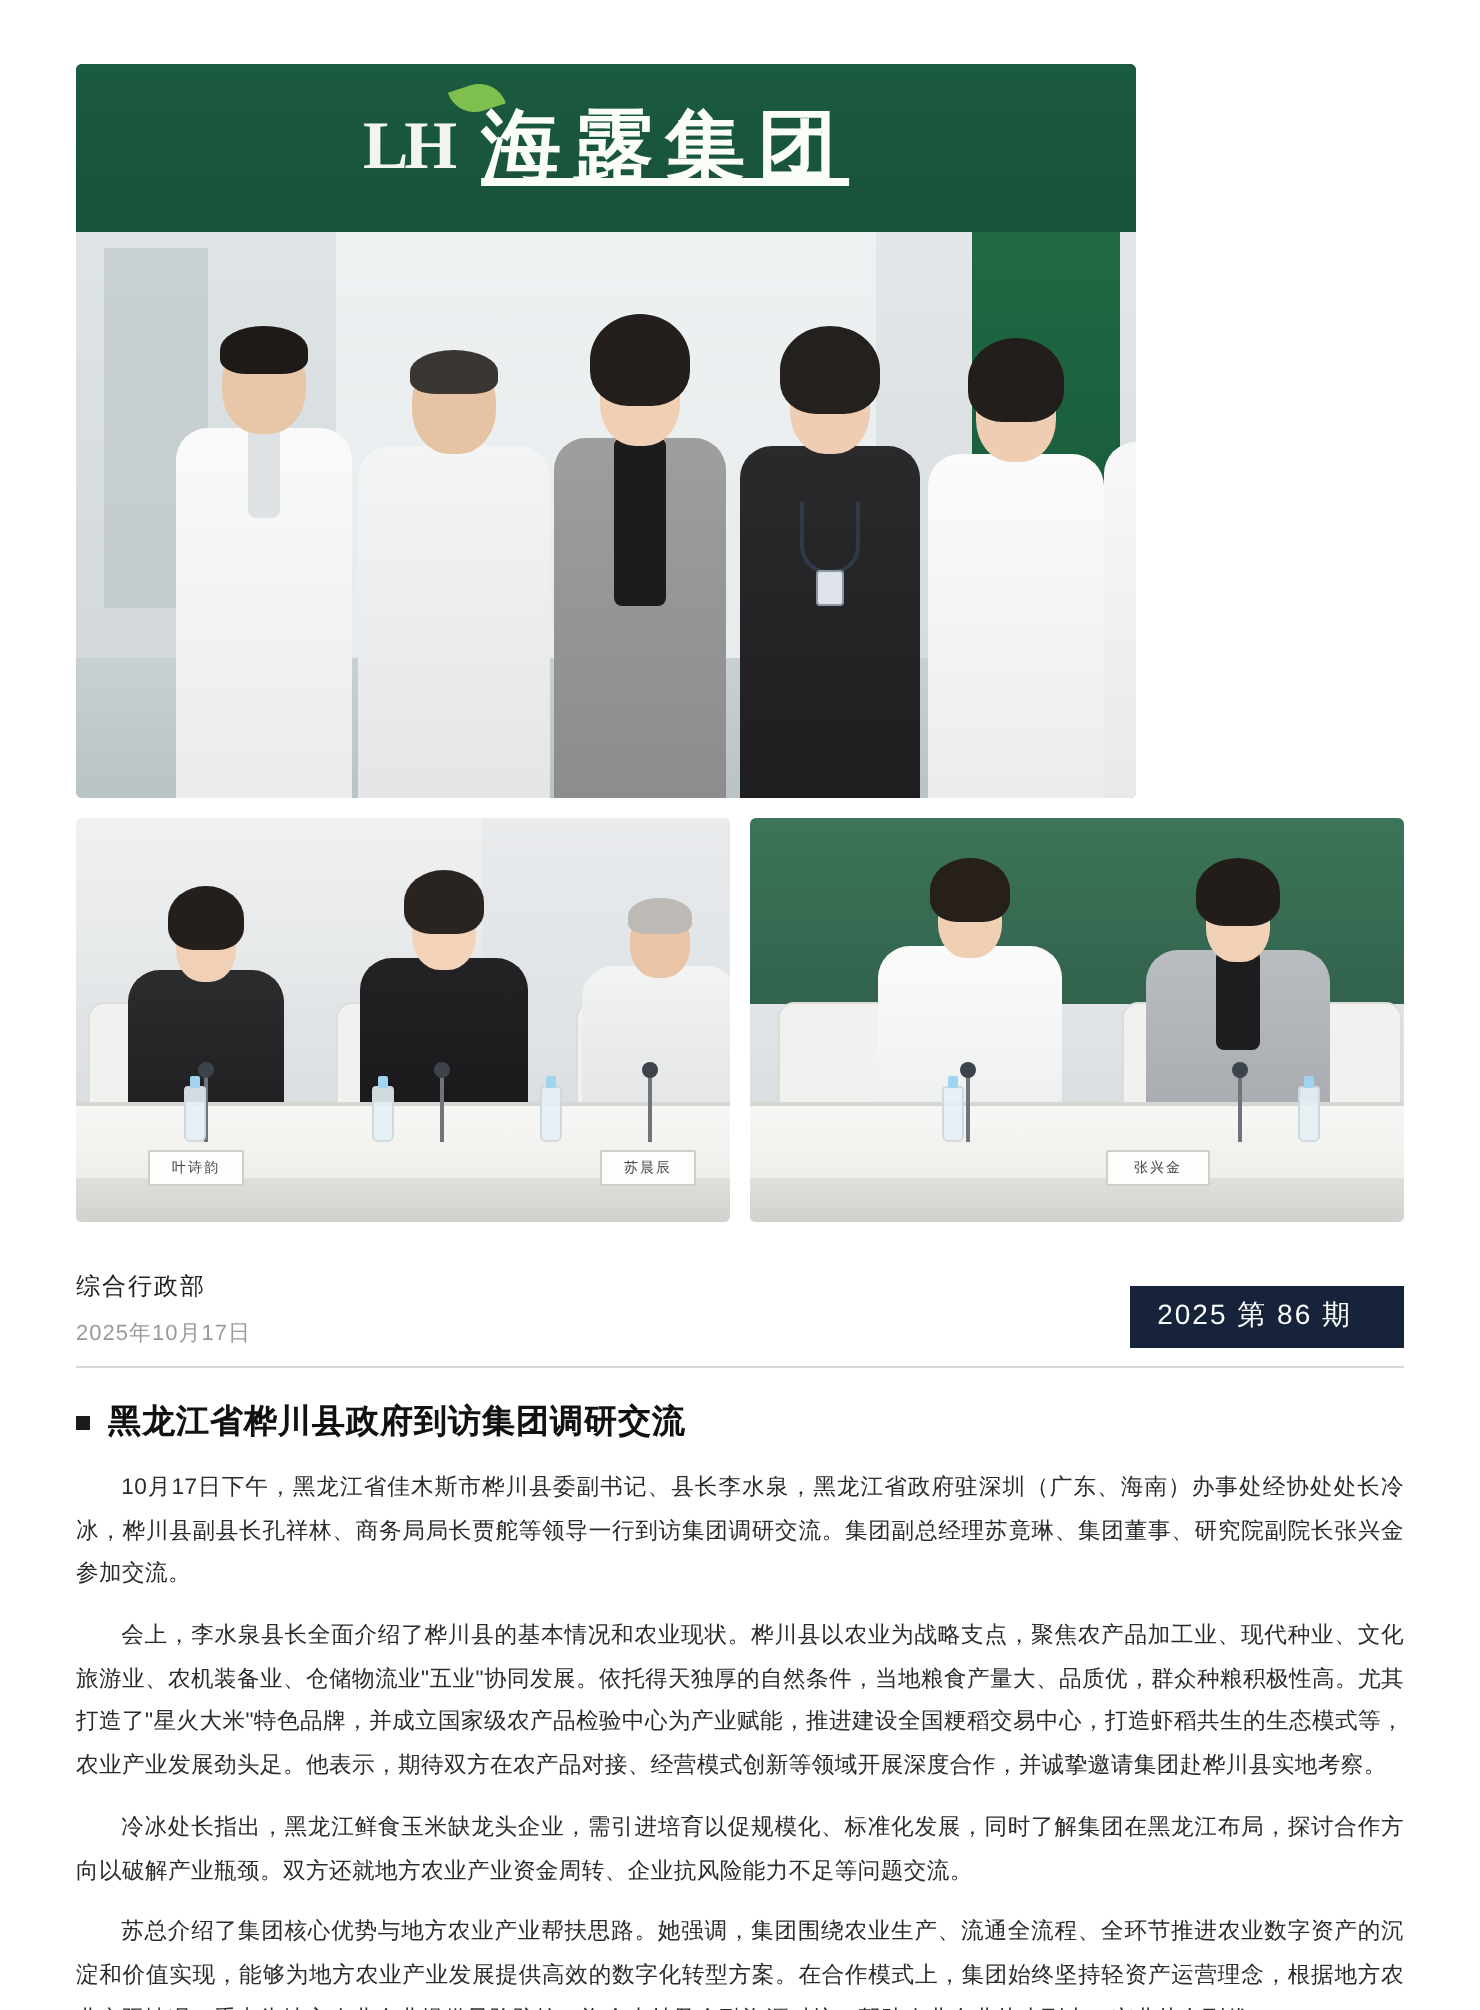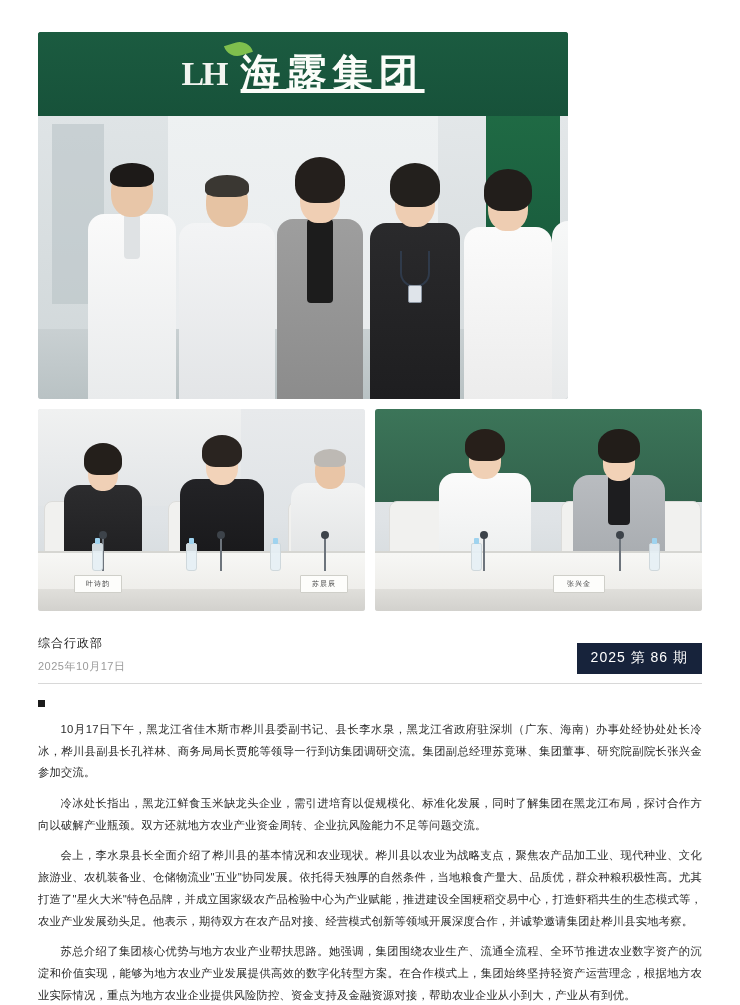--- a/index.html
+++ b/index.html
@@ -273,21 +273,21 @@
   .dept-date {
     font-size: 11px;
     color: #9a9a9a;
     margin-top: 7px;
     letter-spacing: .5px;
   }
   .issue-badge {
     background: #17233b;
     color: #fff;
     font-size: 14px;
-    padding: 6px 14px 7px 14px;
+    padding: 6px 26px 7px 14px;
     letter-spacing: 1px;
     white-space: nowrap;
   }
   .hr {
     border: none;
     border-top: 1px solid #d8d8d8;
     margin: 9px 0 16px 0;
   }
 
   
@@ -466,23 +466,24 @@
     <div>
       <div class="dept-name">综合行政部</div>
       <div class="dept-date">2025年10月17日</div>
     </div>
     <div class="issue-badge">2025  第 86 期</div>
   </div>
   <hr class="hr">
 
   <div class="title-row">
     <span class="title-bullet"></span>
+    <span class="article-title">黑龙江省桦川县政府到访集团调研交流</span>
   </div>
 
   <div class="body-text">
     <p>10月17日下午，黑龙江省佳木斯市桦川县委副书记、县长李水泉，黑龙江省政府驻深圳（广东、海南）办事处经协处处长冷冰，桦川县副县长孔祥林、商务局局长贾舵等领导一行到访集团调研交流。集团副总经理苏竟琳、集团董事、研究院副院长张兴金参加交流。</p>
+    <p>会上，李水泉县长全面介绍了桦川县的基本情况和农业现状。桦川县以农业为战略支点，聚焦农产品加工业、现代种业、文化旅游业、农机装备业、仓储物流业"五业"协同发展。依托得天独厚的自然条件，当地粮食产量大、品质优，群众种粮积极性高。尤其打造了"星火大米"特色品牌，并成立国家级农产品检验中心为产业赋能，推进建设全国粳稻交易中心，打造虾稻共生的生态模式等，农业产业发展劲头足。他表示，期待双方在农产品对接、经营模式创新等领域开展深度合作，并诚挚邀请集团赴桦川县实地考察。</p>
     <p>冷冰处长指出，黑龙江鲜食玉米缺龙头企业，需引进培育以促规模化、标准化发展，同时了解集团在黑龙江布局，探讨合作方向以破解产业瓶颈。双方还就地方农业产业资金周转、企业抗风险能力不足等问题交流。</p>
-    <p>会上，李水泉县长全面介绍了桦川县的基本情况和农业现状。桦川县以农业为战略支点，聚焦农产品加工业、现代种业、文化旅游业、农机装备业、仓储物流业"五业"协同发展。依托得天独厚的自然条件，当地粮食产量大、品质优，群众种粮积极性高。尤其打造了"星火大米"特色品牌，并成立国家级农产品检验中心为产业赋能，推进建设全国粳稻交易中心，打造虾稻共生的生态模式等，农业产业发展劲头足。他表示，期待双方在农产品对接、经营模式创新等领域开展深度合作，并诚挚邀请集团赴桦川县实地考察。</p>
     <p>苏总介绍了集团核心优势与地方农业产业帮扶思路。她强调，集团围绕农业生产、流通全流程、全环节推进农业数字资产的沉淀和价值实现，能够为地方农业产业发展提供高效的数字化转型方案。在合作模式上，集团始终坚持轻资产运营理念，根据地方农业实际情况，重点为地方农业企业提供风险防控、资金支持及金融资源对接，帮助农业企业从小到大，产业从有到优。</p>
 
   </div>
 
 </div>
 
 </body></html>

